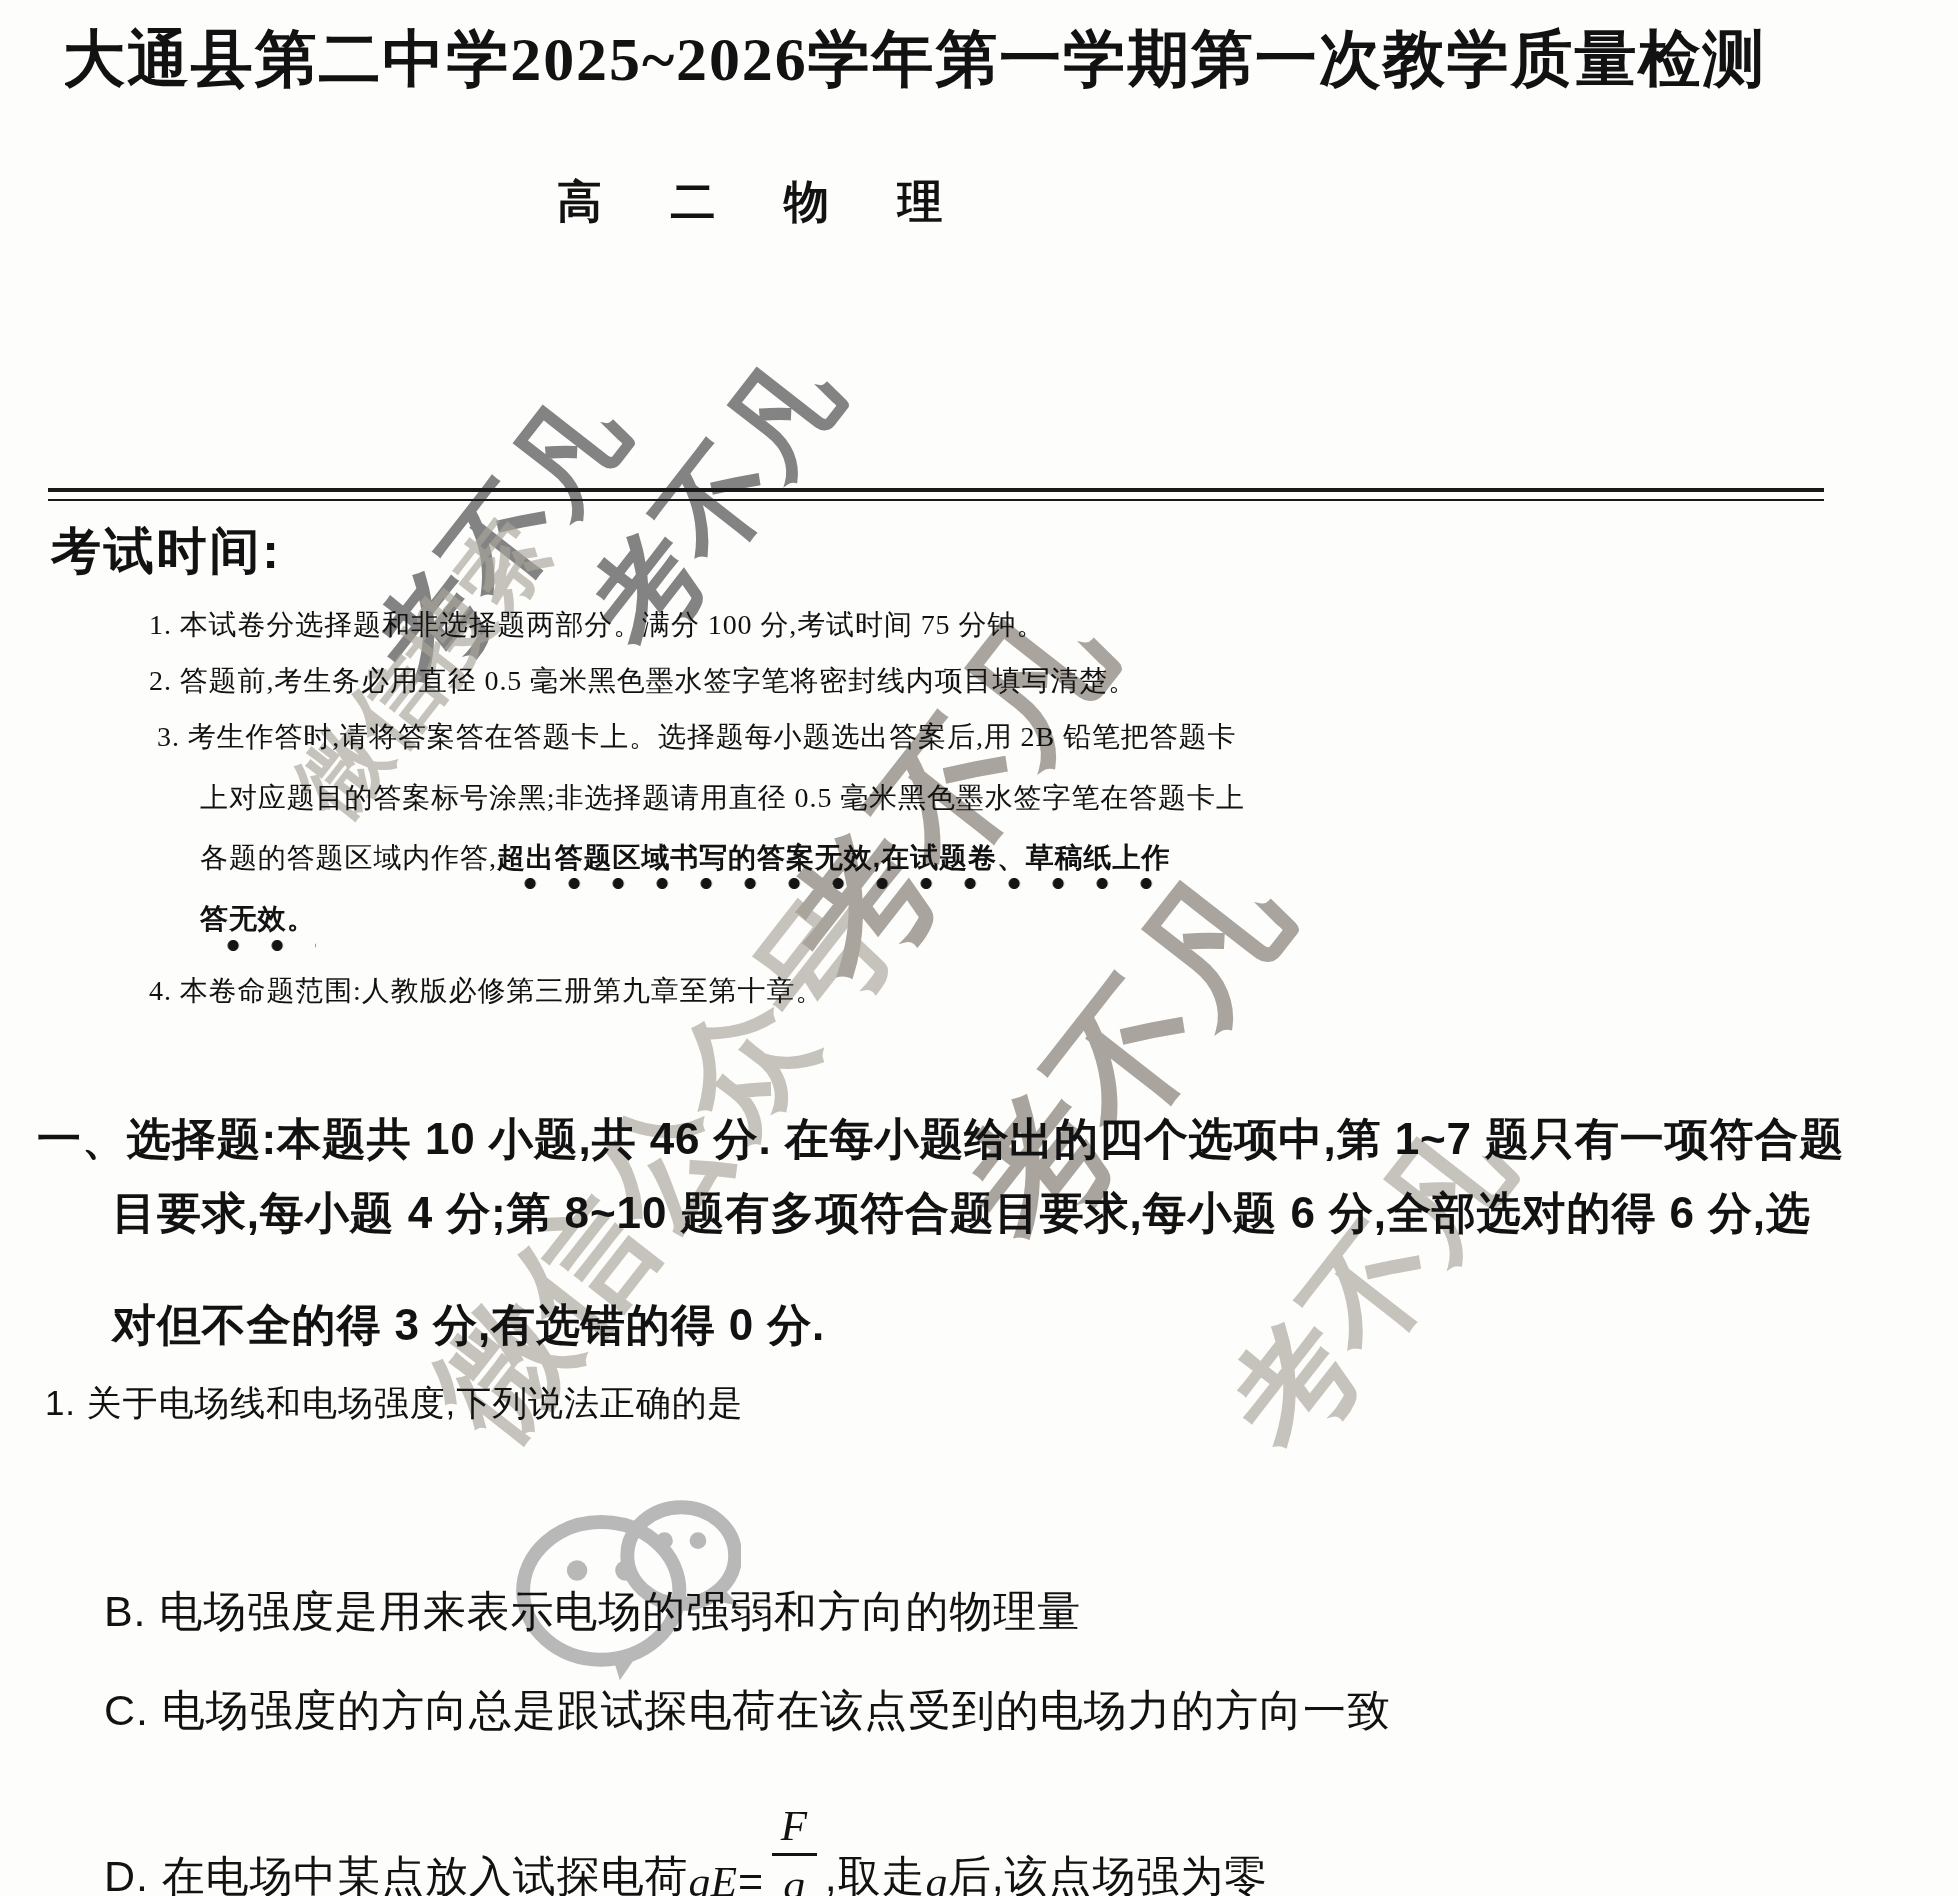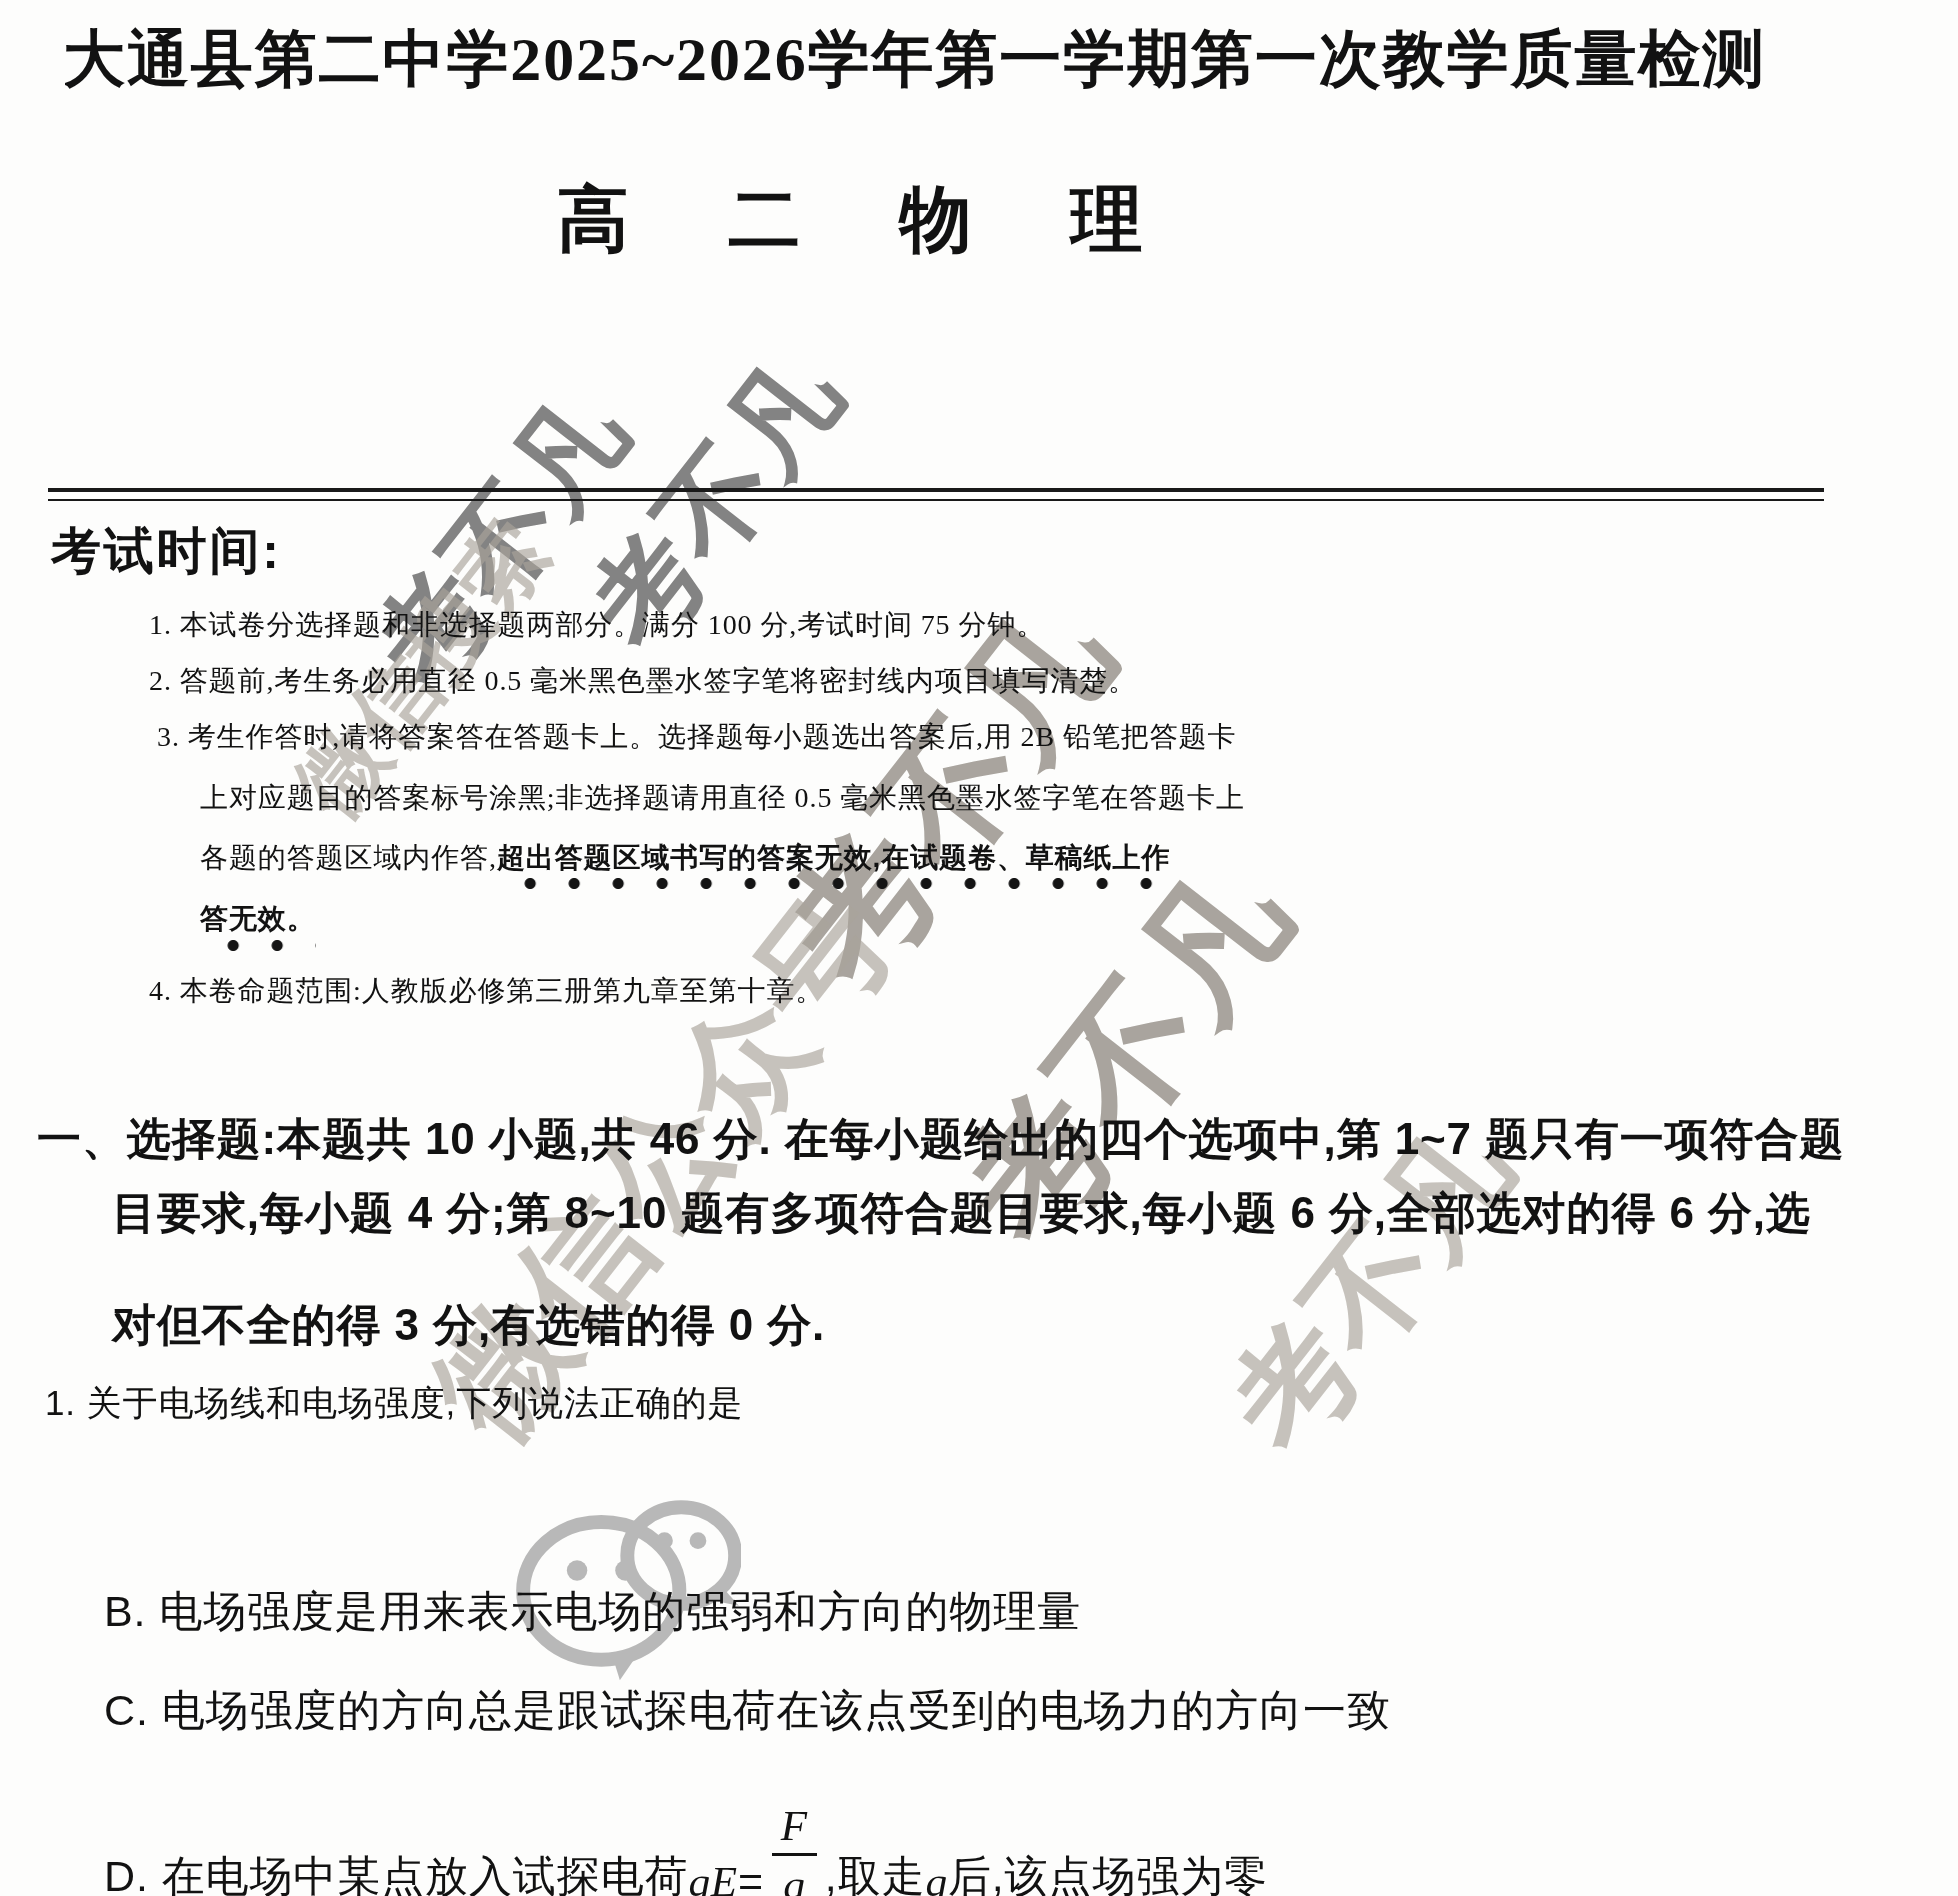--- a/index.html
+++ b/index.html
@@ -13,22 +13,22 @@
     color:#121212;
   }
   .abs { position:absolute; white-space:nowrap; }
 
   
   .exam-title {
     font-size:62px; font-weight:700; letter-spacing:1.9px;
     font-family:"Liberation Serif", serif;
   }
   .subject-title {
-    font-size:72px; font-weight:700; letter-spacing:28px;
-    font-family:Liberation Mono, monospace;
+    font-size:45px; font-weight:700; letter-spacing:28px;
+    font-family:Liberation Sans, sans-serif;
   }
   .double-rule {
     left:48px; top:488px; width:1776px; height:6.5px;
     border-top:4.7px solid #191919; border-bottom:2.8px solid #191919;
   }
 
   
   .notice-heading {
     font-size:50px; font-weight:700;
     font-family:"Liberation Sans", sans-serif; letter-spacing:2.8px;

